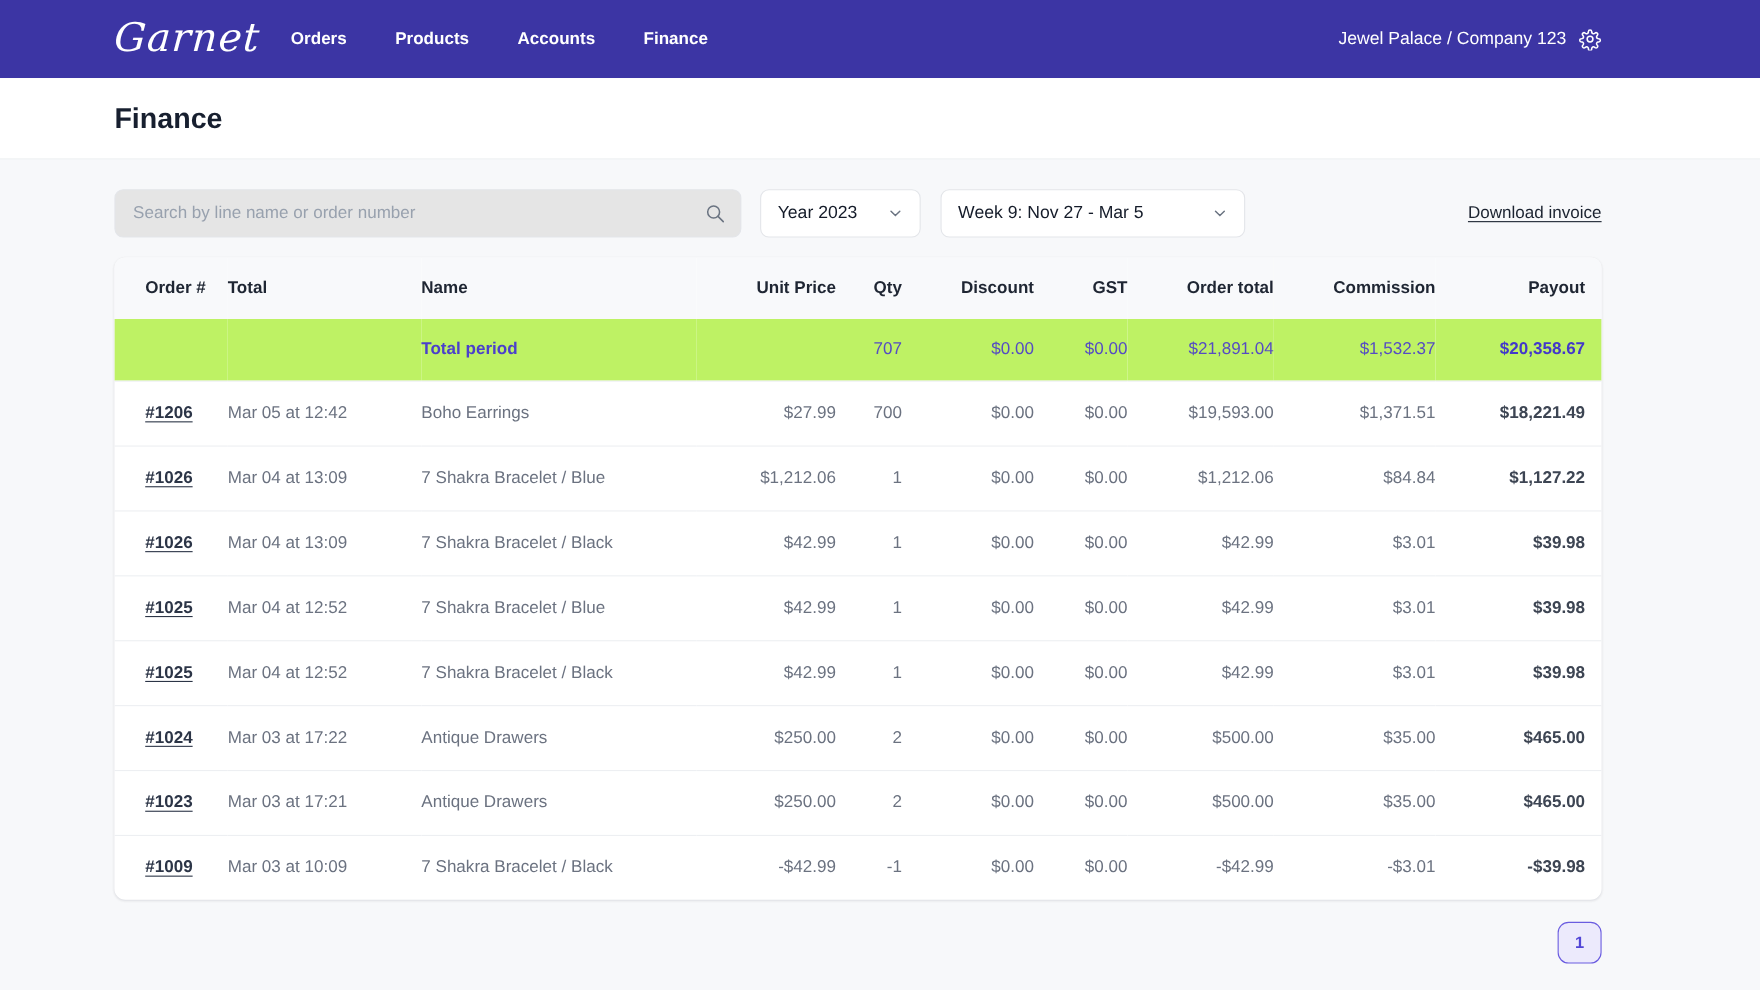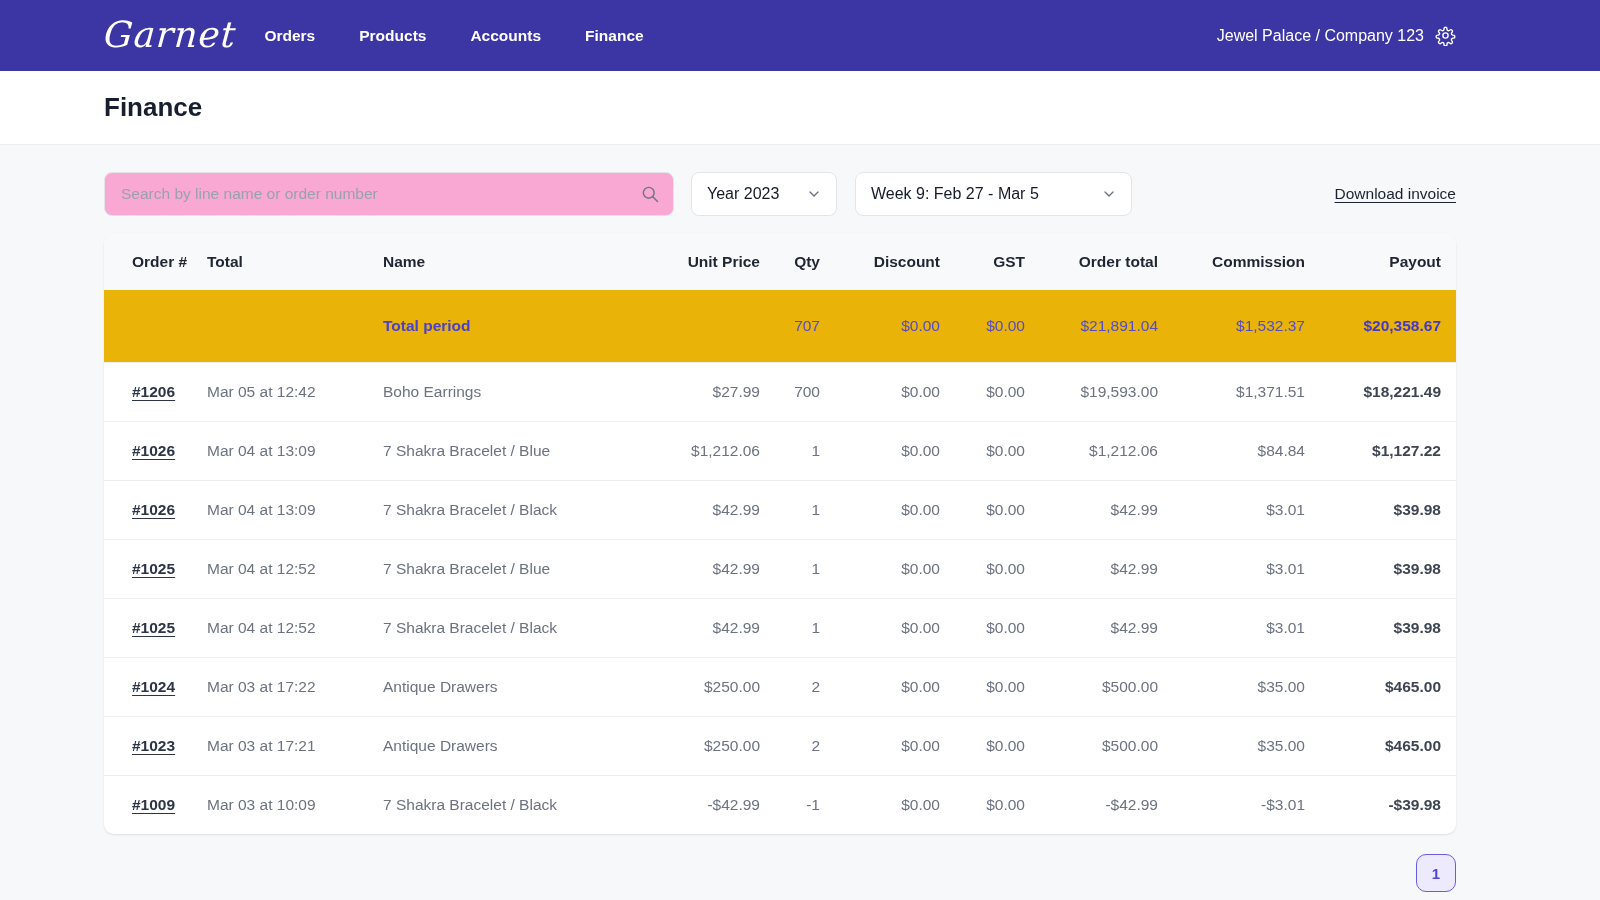--- a/index.html
+++ b/index.html
@@ -30,21 +30,21 @@
   }
   .page-title { font-size:26px; font-weight:700; color:#171f2f; }
 
   
   .main { padding:27px 144px 0 104px; }
 
   .toolbar { display:flex; align-items:center; }
   .search-wrap { position:relative; width:570px; }
   .search-input {
     width:100%; height:44px; border:1px solid #e3e5e9; border-radius:8px;
-    background:#f9a8d4; padding:0 48px 0 16px; font-size:15.5px;
+    background:#e5e5e5; padding:0 48px 0 16px; font-size:15.5px;
     font-family:"Liberation Sans", sans-serif; color:#1f2633; outline:none;
   }
   .search-input::placeholder { color:#98a1ae; }
   .search-icon { position:absolute; right:14px; top:12px; width:20px; height:20px; cursor:pointer; }
   .search-icon svg { width:20px; height:20px; stroke:#6b7482; fill:none; stroke-width:1.7; }
 
   .select {
     height:44px; background:#ffffff; border:1px solid #e3e5e9; border-radius:8px;
     display:flex; align-items:center; padding:0 14px 0 15px; cursor:pointer;
     font-size:16px; color:#141b29; justify-content:space-between;gap:12px;
@@ -68,21 +68,21 @@
   table { width:100%; border-collapse:collapse; font-size:15.5px; table-layout:fixed; }
   thead th {
     height:56px; background:#f8f9fb; color:#1f2633; font-weight:700;
     vertical-align:middle; white-space:nowrap;
   }
   th.left, td.left { text-align:left; }
   th.right, td.right { text-align:right; }
   .pad-first { padding-left:28px; }
   .pad-last { padding-right:15px; }
 
-  tr.total-row td { background:#eab308; height:72px; color:#554cc3; vertical-align:middle; }
+  tr.total-row td { background:#bef264; height:56px; color:#554cc3; vertical-align:middle; }
   tr.total-row td.total-label { color:#4b40cb; font-weight:600; }
   tr.total-row td.payout { color:#4338ca; font-weight:700; }
 
   tbody tr.data-row { border-top:1px solid #edeff2; }
   tbody tr.data-row td { height:59px; vertical-align:middle; color:#6b7280; }
   td.order a {
     color:#2c3547; font-weight:600; text-decoration:underline;
     text-underline-offset:3px; cursor:pointer;
   }
   tr.data-row td.payout { color:#3d4553; font-weight:700;text-align:right; }
@@ -137,21 +137,21 @@
     <div class="select select-year">
       <span>Year 2023</span>
       <span class="chev">
         <svg viewBox="0 0 24 24" stroke-linecap="round" stroke-linejoin="round">
             <polyline points="6,9 12,15 18,9"></polyline>
           </svg>
       </span>
     </div>
 
     <div class="select select-week">
-      <span>Week 9: Feb 27 - Mar 5</span>
+      <span>Week 9: Nov 27 - Mar 5</span>
       <span class="chev">
         <svg viewBox="0 0 24 24" stroke-linecap="round" stroke-linejoin="round">
             <polyline points="6,9 12,15 18,9"></polyline>
           </svg>
       </span>
     </div>
 
     <a class="download-link">Download invoice</a>
   </div>
 

